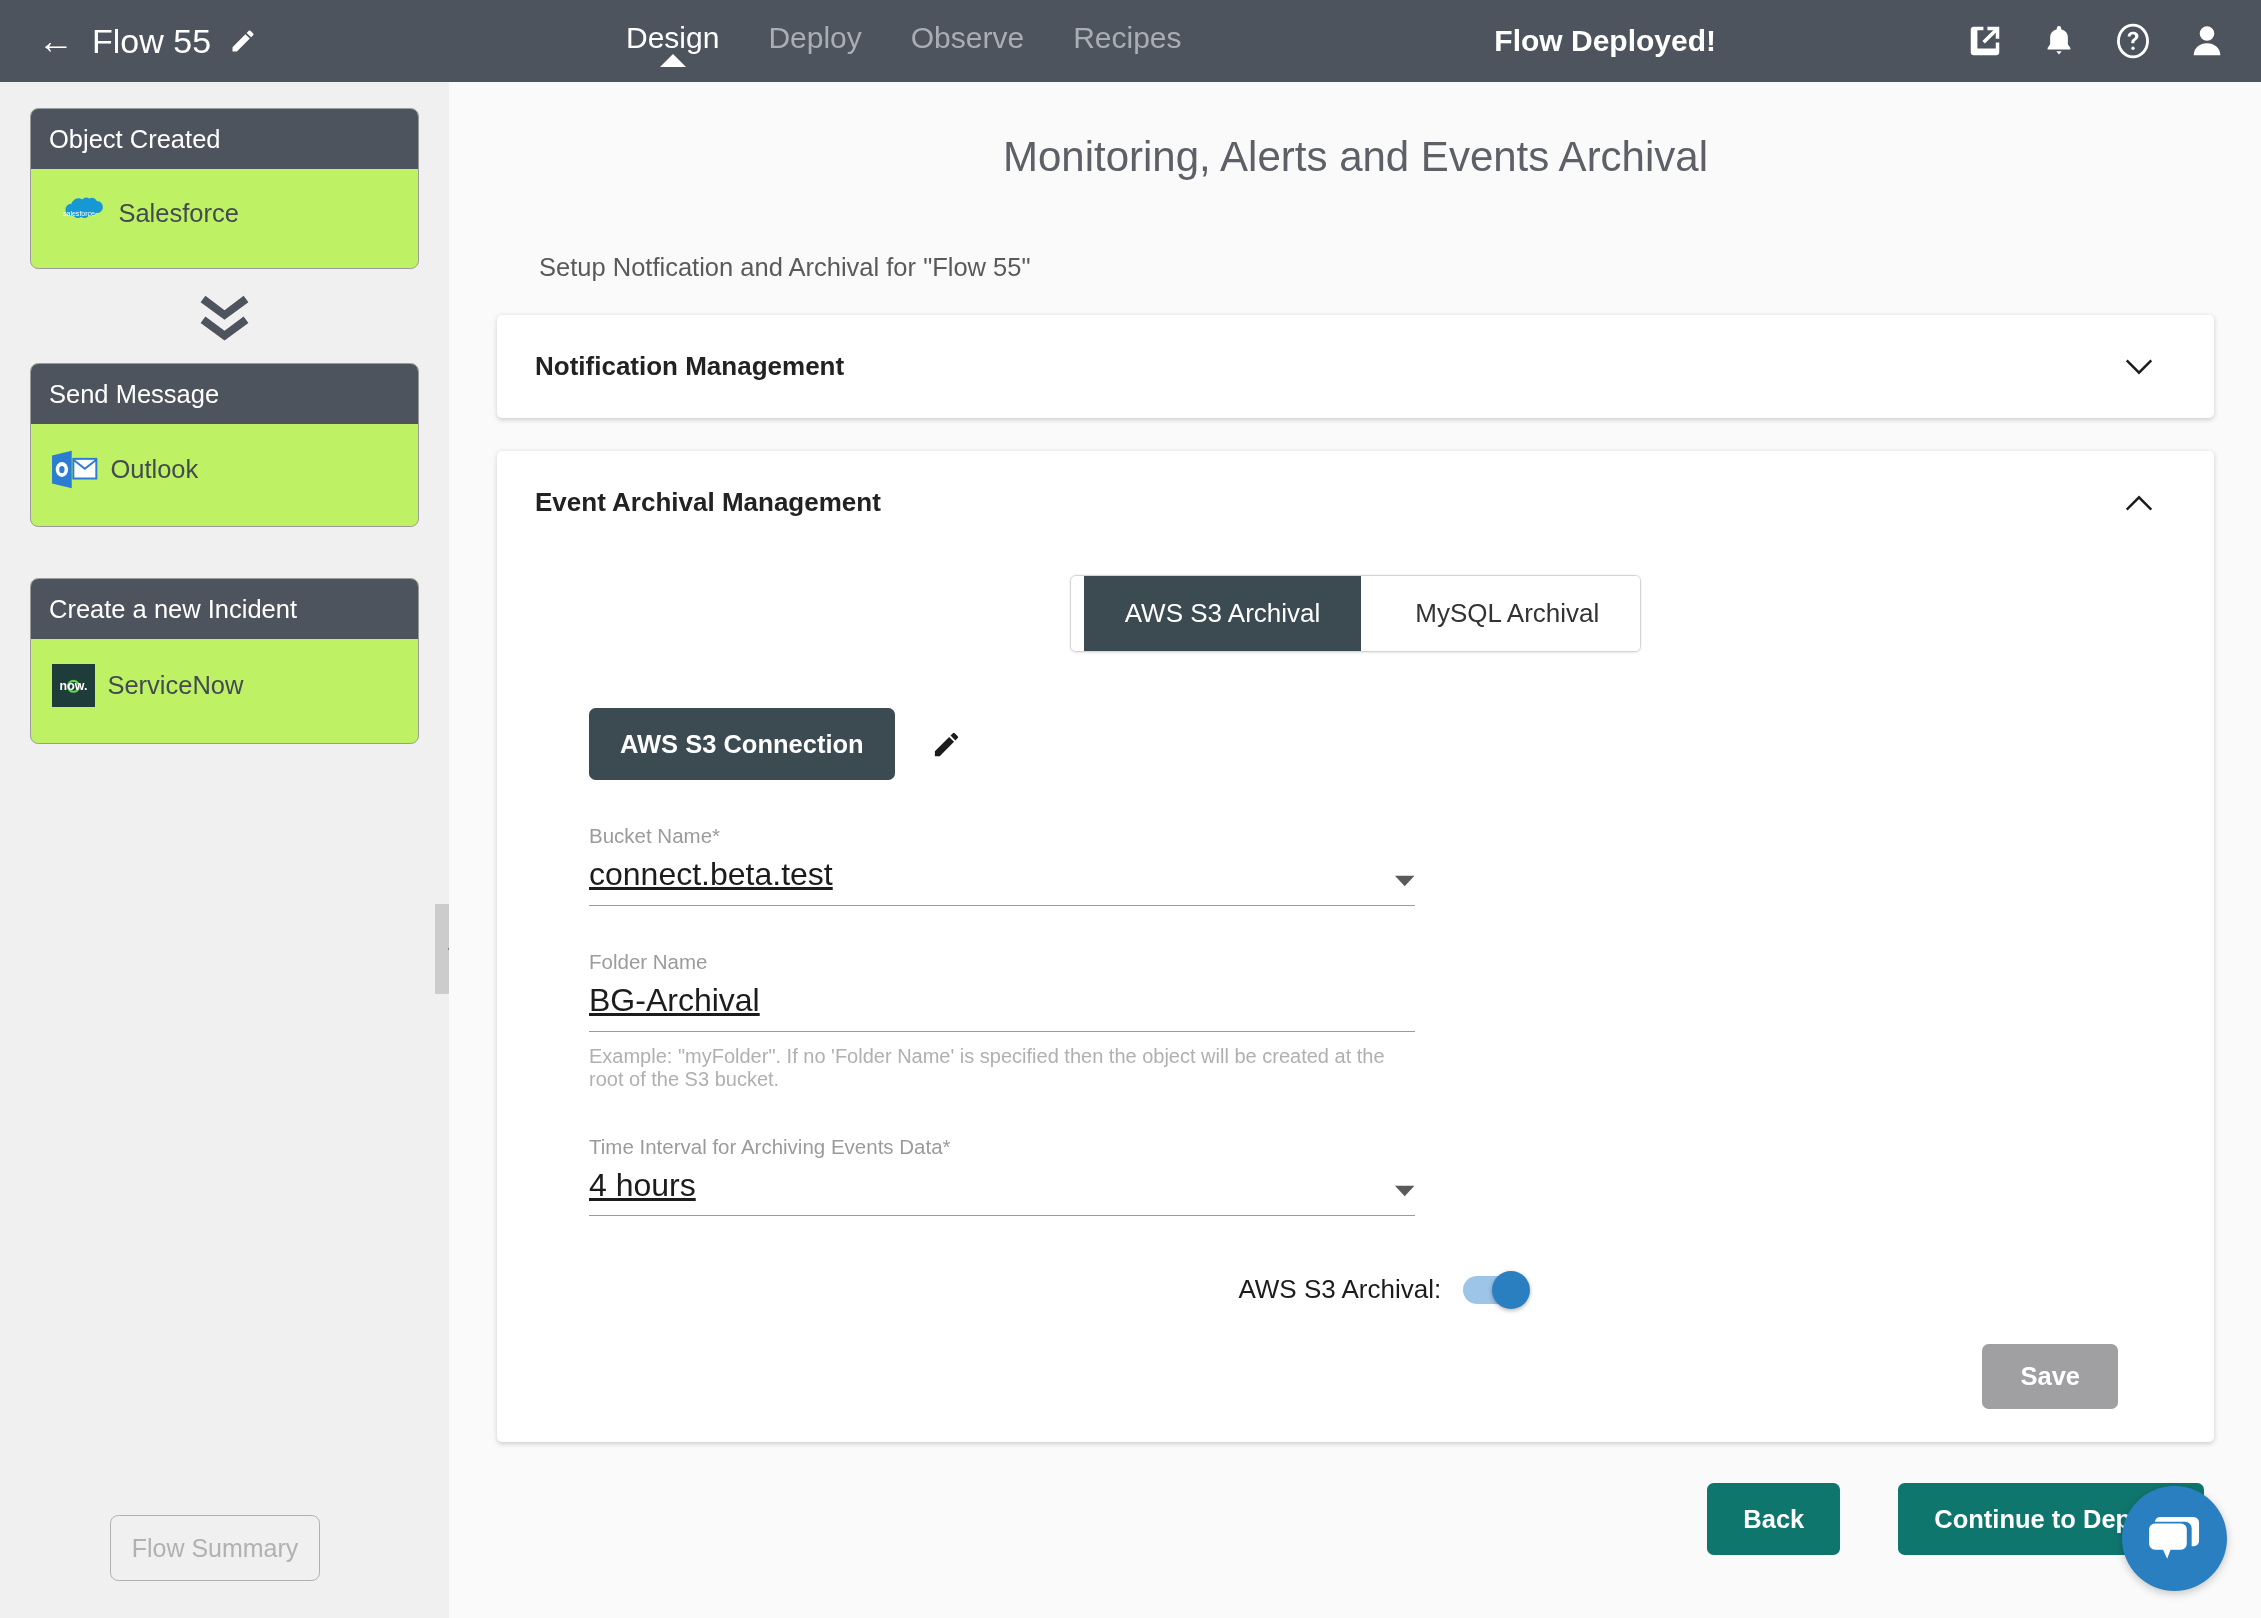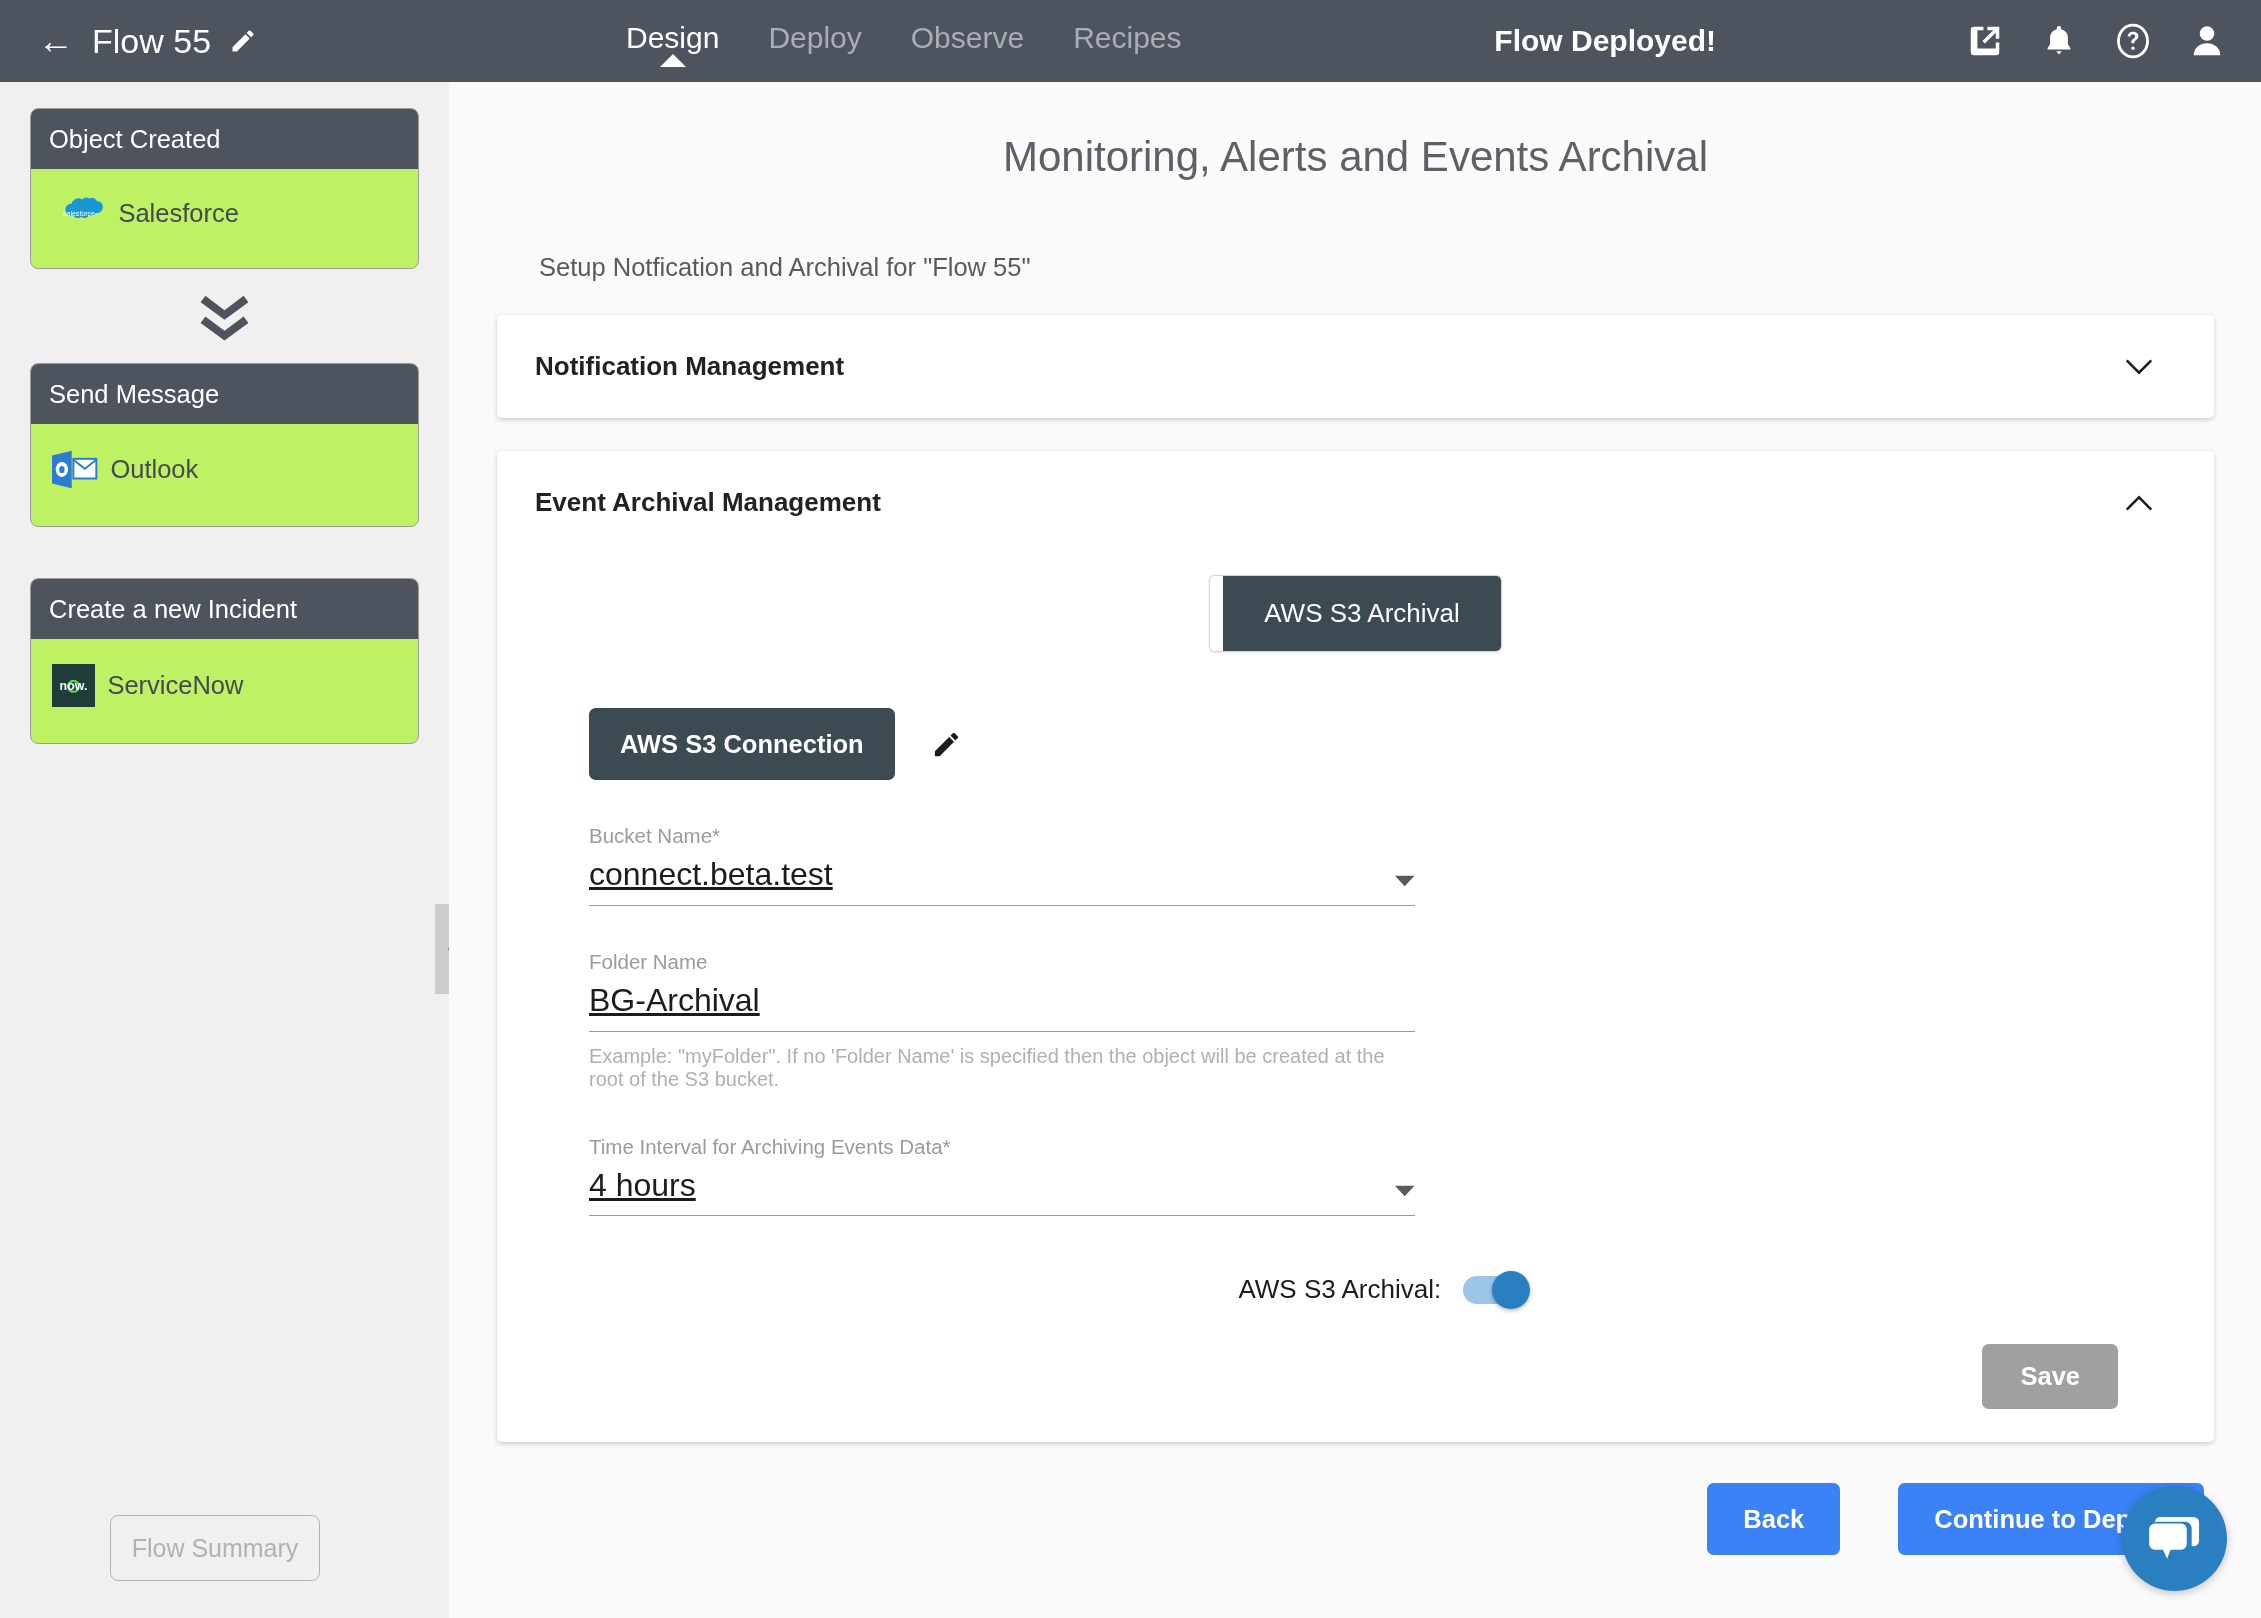--- a/index.html
+++ b/index.html
@@ -155,21 +155,21 @@
     background: #a0a0a3; color: #ffffff; font-size: 25.5px; font-weight: bold;
     padding: 18px 38px; border: none; border-radius: 6.6px; cursor: pointer;
     font-family: "Liberation Sans", sans-serif;
   }
 
   .bottom-actions {
     display: flex; justify-content: flex-end; align-items: center;
     gap: 58px; margin: 41px 58px 0 0;
   }
   .dark-btn {
-    background: #3b82f6; color: #fff; font-size: 25.5px; font-weight: bold;
+    background: #0f766e; color: #fff; font-size: 25.5px; font-weight: bold;
     padding: 21.4px 36px; border: none; border-radius: 6.6px; cursor: pointer;
     font-family: "Liberation Sans", sans-serif; white-space: nowrap;
   }
 
   .chat-fab {
     position: absolute; right: 35px; bottom: 28px;
     width: 105px; height: 105px; border-radius: 50%;
     background: #2a7fc1; cursor: pointer;
     display: flex; align-items: center; justify-content: center;
     box-shadow: 0 2.5px 8.2px rgba(0,0,0,0.22);
@@ -293,20 +293,21 @@
       <svg class="chev" viewBox="0 0 34 22">
         <path d="M2 19l15-15 15 15" fill="none" stroke="#1c1c1c" stroke-width="3"></path>
       </svg>
     </div>
 
     <div class="panel-body">
 
       <div class="seg-wrap">
         <div class="seg">
           <button class="seg-btn sel">AWS S3 Archival</button>
+          <button class="seg-btn">MySQL Archival</button>
         </div>
       </div>
 
       <div class="conn-row">
         <button class="conn-btn">AWS S3 Connection</button>
         <svg class="pencil-dark" viewBox="0 0 24 24">
           <path d="M3 17.25V21h3.75L17.81 9.94l-3.75-3.75L3 17.25zM20.71 7.04a1 1 0 0 0 0-1.41l-2.34-2.34a1 1 0 0 0-1.41 0l-1.83 1.83 3.75 3.75 1.83-1.83z" fill="#1c1c1c"></path>
         </svg>
       </div>
 

